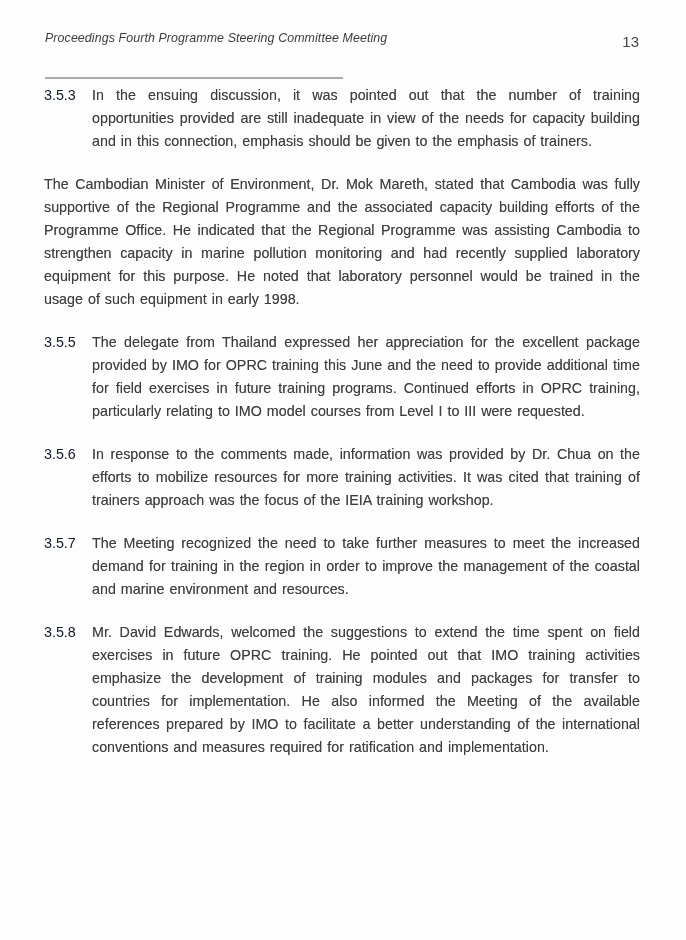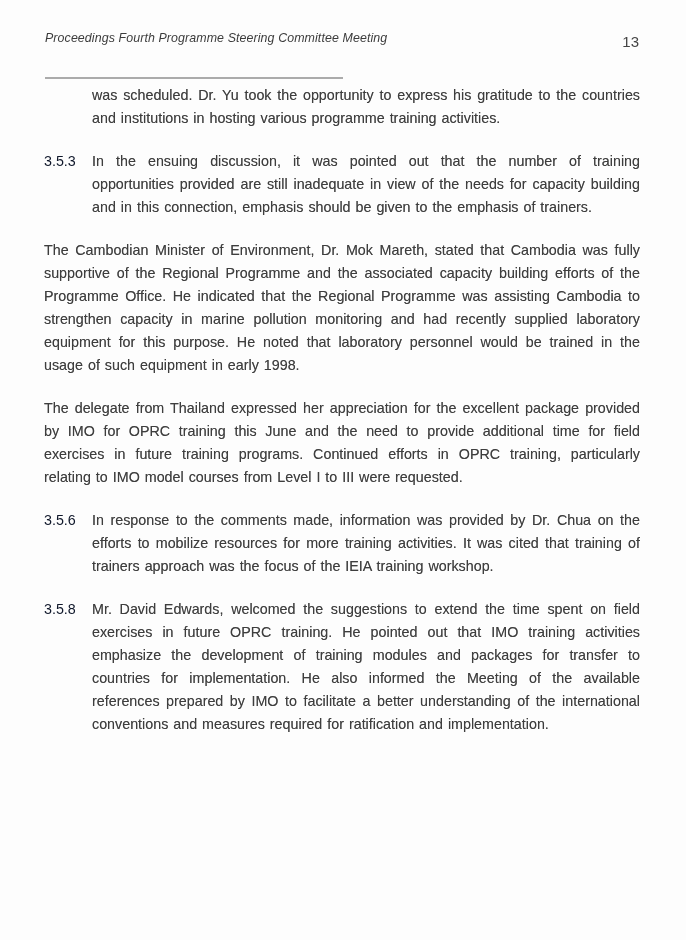--- a/index.html
+++ b/index.html
@@ -85,43 +85,44 @@
     <div class="header-titles">
       <div>Proceedings Fourth Programme Steering Committee Meeting</div>
     </div>
     <div class="page-number">13</div>
   </div>
 
   <div class="header-rule"></div>
 
   <div class="body-text">
 
-    <div class="para">
-      <span class="para-number"></span>
-      <p class="para-text">was scheduled.  Dr. Yu took the opportunity to express his gratitude to the countries and institutions in hosting various programme training activities.</p>
-    </div>
 
     <div class="para">
       <span class="para-number">3.5.3</span>
       <p class="para-text">In the ensuing discussion, it was pointed out that the number of training opportunities provided are still inadequate in view of the needs for capacity building and in this connection, emphasis should be given to the emphasis of trainers.</p>
     </div>
 
     <div class="para">
       <p class="para-text">The Cambodian Minister of Environment, Dr. Mok Mareth, stated that Cambodia was fully supportive of the Regional Programme and the associated capacity building efforts of the Programme Office.  He indicated that the Regional Programme was assisting Cambodia to strengthen capacity in marine pollution monitoring and had recently supplied laboratory equipment for this purpose.  He noted that laboratory personnel would be trained in the usage of such equipment in early 1998.</p>
     </div>
 
     <div class="para">
+      <span class="para-number">3.5.5</span>
       <p class="para-text">The delegate from Thailand expressed her appreciation for the excellent package provided by IMO for OPRC training this June and the need to provide additional time for field exercises in future training programs.  Continued efforts in OPRC training, particularly relating to IMO model courses from Level I to III were requested.</p>
     </div>
 
     <div class="para">
       <span class="para-number">3.5.6</span>
       <p class="para-text">In response to the comments made, information was provided by Dr. Chua on the efforts to mobilize resources for more training activities.  It was cited that training of trainers approach was the focus of the IEIA training workshop.</p>
     </div>
 
+    <div class="para">
+      <span class="para-number">3.5.7</span>
+      <p class="para-text">The Meeting recognized the need to take further measures to meet the increased demand for training in the region in order to improve the management of the coastal and marine environment and resources.</p>
+    </div>
 
     <div class="para">
       <span class="para-number">3.5.8</span>
       <p class="para-text">Mr. David Edwards, welcomed the suggestions to extend the time spent on field exercises in future OPRC training.  He pointed out that IMO training activities emphasize the development of training modules and packages for transfer to countries for implementation.  He also informed the Meeting of the available references prepared by IMO to facilitate a better understanding of the international conventions and measures required for ratification and implementation.</p>
     </div>
 
   </div>
 </div>
 
 </body></html>

